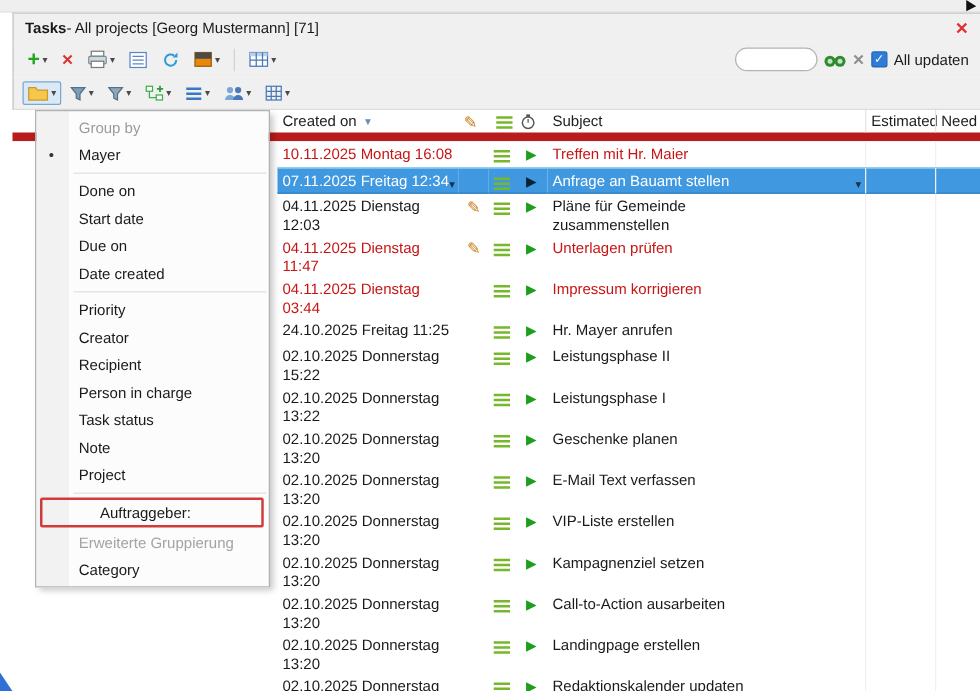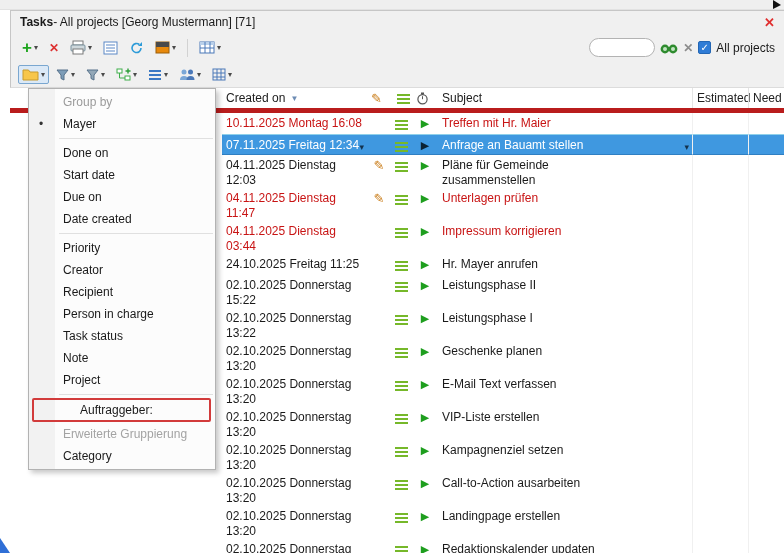--- a/index.html
+++ b/index.html
@@ -23,21 +23,21 @@
   .glyph { line-height:14px; }
   .g-plus { color:#1fa51f; font-weight:bold; font-size:17px; line-height:15px; }
   .g-del  { color:#dd3232; font-weight:bold; font-size:12px; }
   .g-clear{ color:#8d8d8d; font-weight:bold; font-size:12px; }
 
   .search-wrap { margin-left:auto; display:flex; align-items:center; gap:5px; padding-right:2px; }
   .search-input { width:66px; height:19px; border:1px solid #b3b3b3; border-radius:10px; padding:0 7px; font:inherit; background:#fff; }
   .checkbox { width:13px; height:13px; background:#2f7cd6; border:1px solid #2366b4; border-radius:2px; color:#fff; font-size:10px; line-height:12px; text-align:center; }
 
   
-  .thead { position:absolute; left:10px; top:88px; right:0; height:25px; background:#fff; border-bottom:5px solid #b91c1c; display:flex; align-items:center; }
+  .thead { position:absolute; left:10px; top:88px; right:0; height:25px; background:#fff; border-bottom:7px solid #b91c1c; display:flex; align-items:center; }
   .hcell { height:100%; display:flex; align-items:center; padding-left:4px; color:#202020; }
   .rows { position:absolute; left:10px; top:113px; right:0; bottom:0; background:#fff; overflow:hidden; }
   .row { display:flex; min-height:21px; }
   .cell { padding-top:3px; line-height:15px; }
   .c-ghost   { width:212px; flex:none; }
   .c-date    { width:145px; flex:none; padding-left:4px; }
   .c-pencil  { width:24px;  flex:none; text-align:center; }
   .c-list    { width:21px;  flex:none; display:flex; justify-content:center; }
   .c-play    { width:26px;  flex:none; text-align:center; }
   .c-subject { width:254px; flex:none; padding-left:4px; }
@@ -143,21 +143,21 @@
         <svg width="18" height="12">
           <circle cx="5" cy="7" r="4.4" fill="#2e8b2e"></circle>
           <circle cx="13" cy="7" r="4.4" fill="#2e8b2e"></circle>
           <rect x="7" y="5" width="4" height="2.5" fill="#2e8b2e"></rect>
           <circle cx="5" cy="7" r="2" fill="#c2e4c2"></circle>
           <circle cx="13" cy="7" r="2" fill="#c2e4c2"></circle>
         </svg>
       </span>
     <span class="glyph g-clear">✕</span>
     <span class="checkbox">✓</span>
-    <span>All projects</span>
+    <span>All updaten</span>
   </div>
 </div>
 
 <div class="toolbar toolbar2">
   <div class="tbtn pressed">
     <span>
         <svg width="17" height="13">
           <path d="M1 4 L1 2 L6.5 2 L8 4 L16 4 L16 12 L1 12 Z" fill="#f7c64a" stroke="#c79a2e"></path>
         </svg>
       </span>

